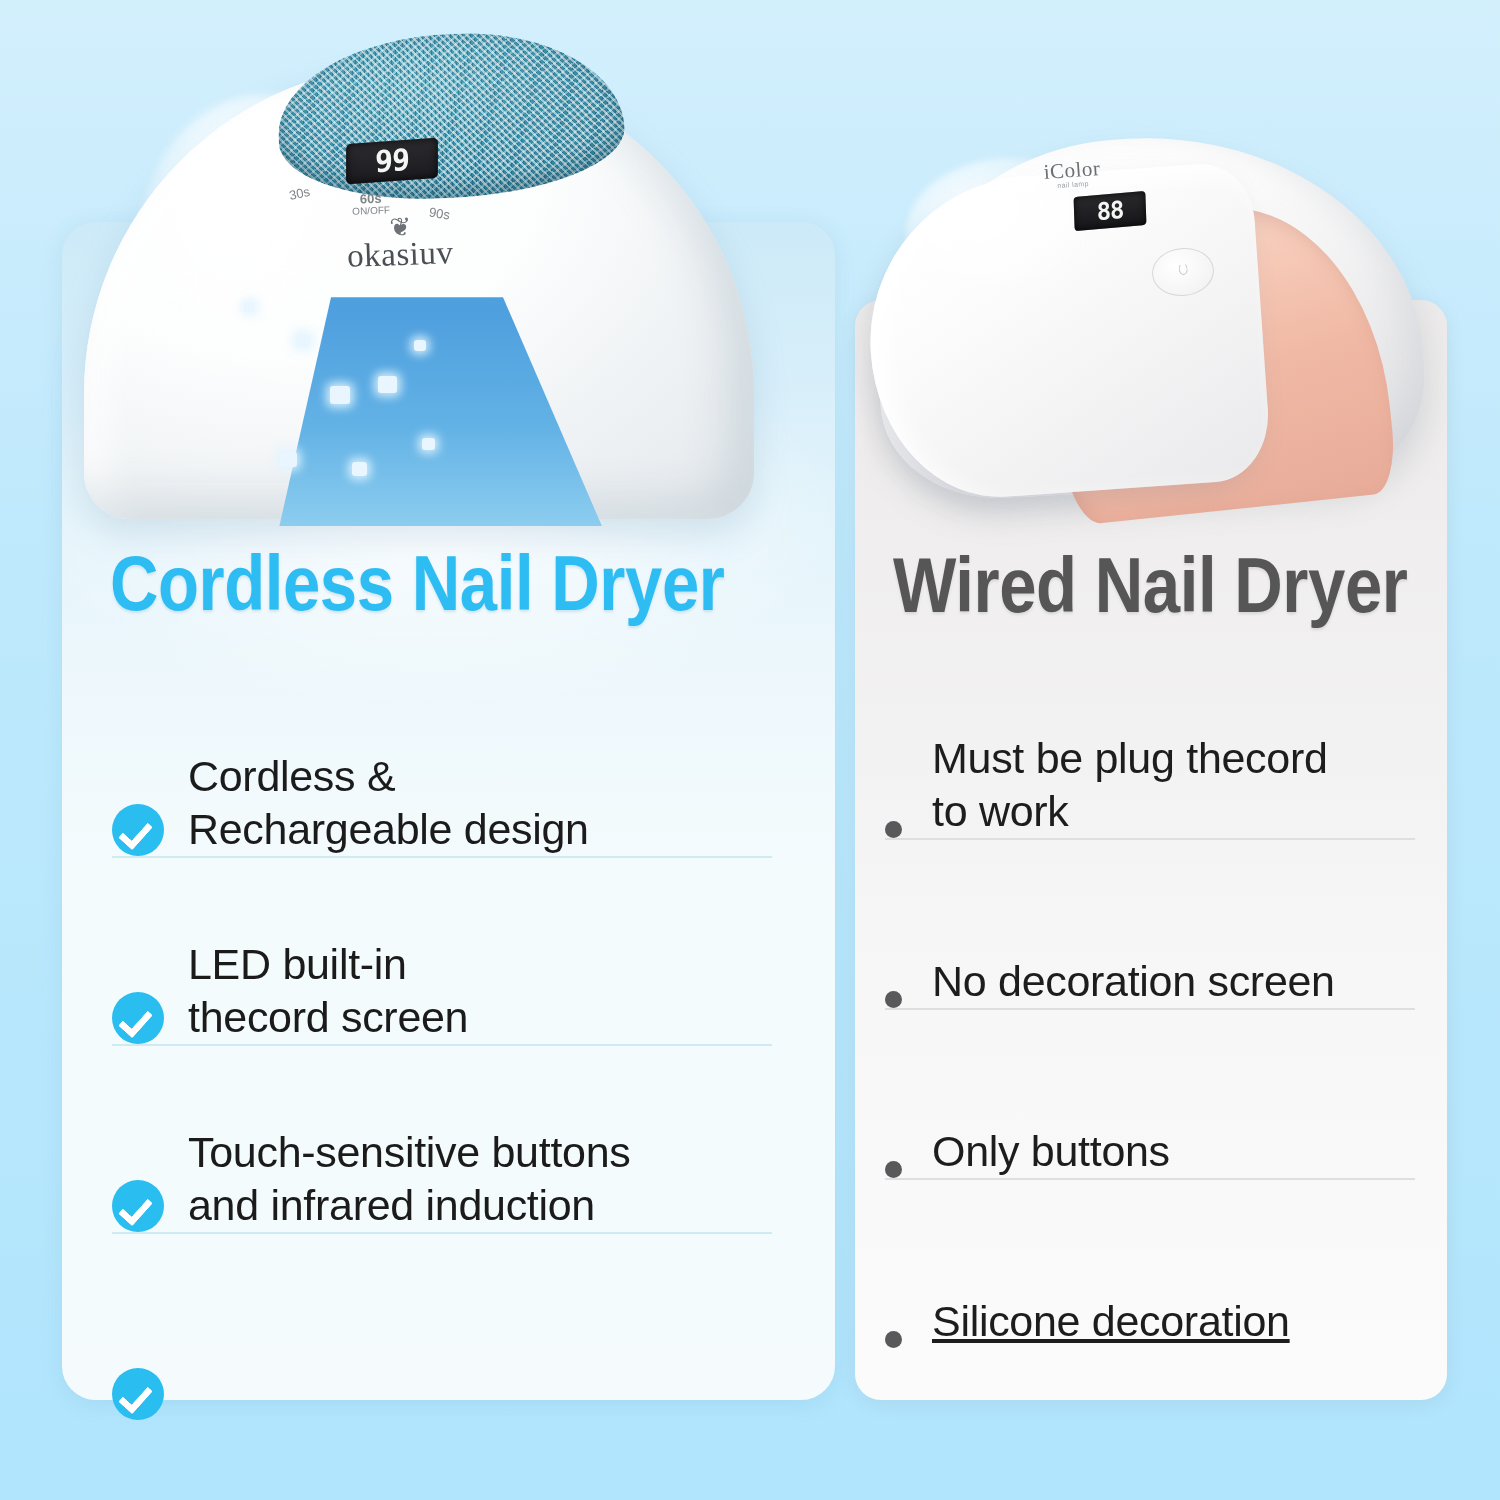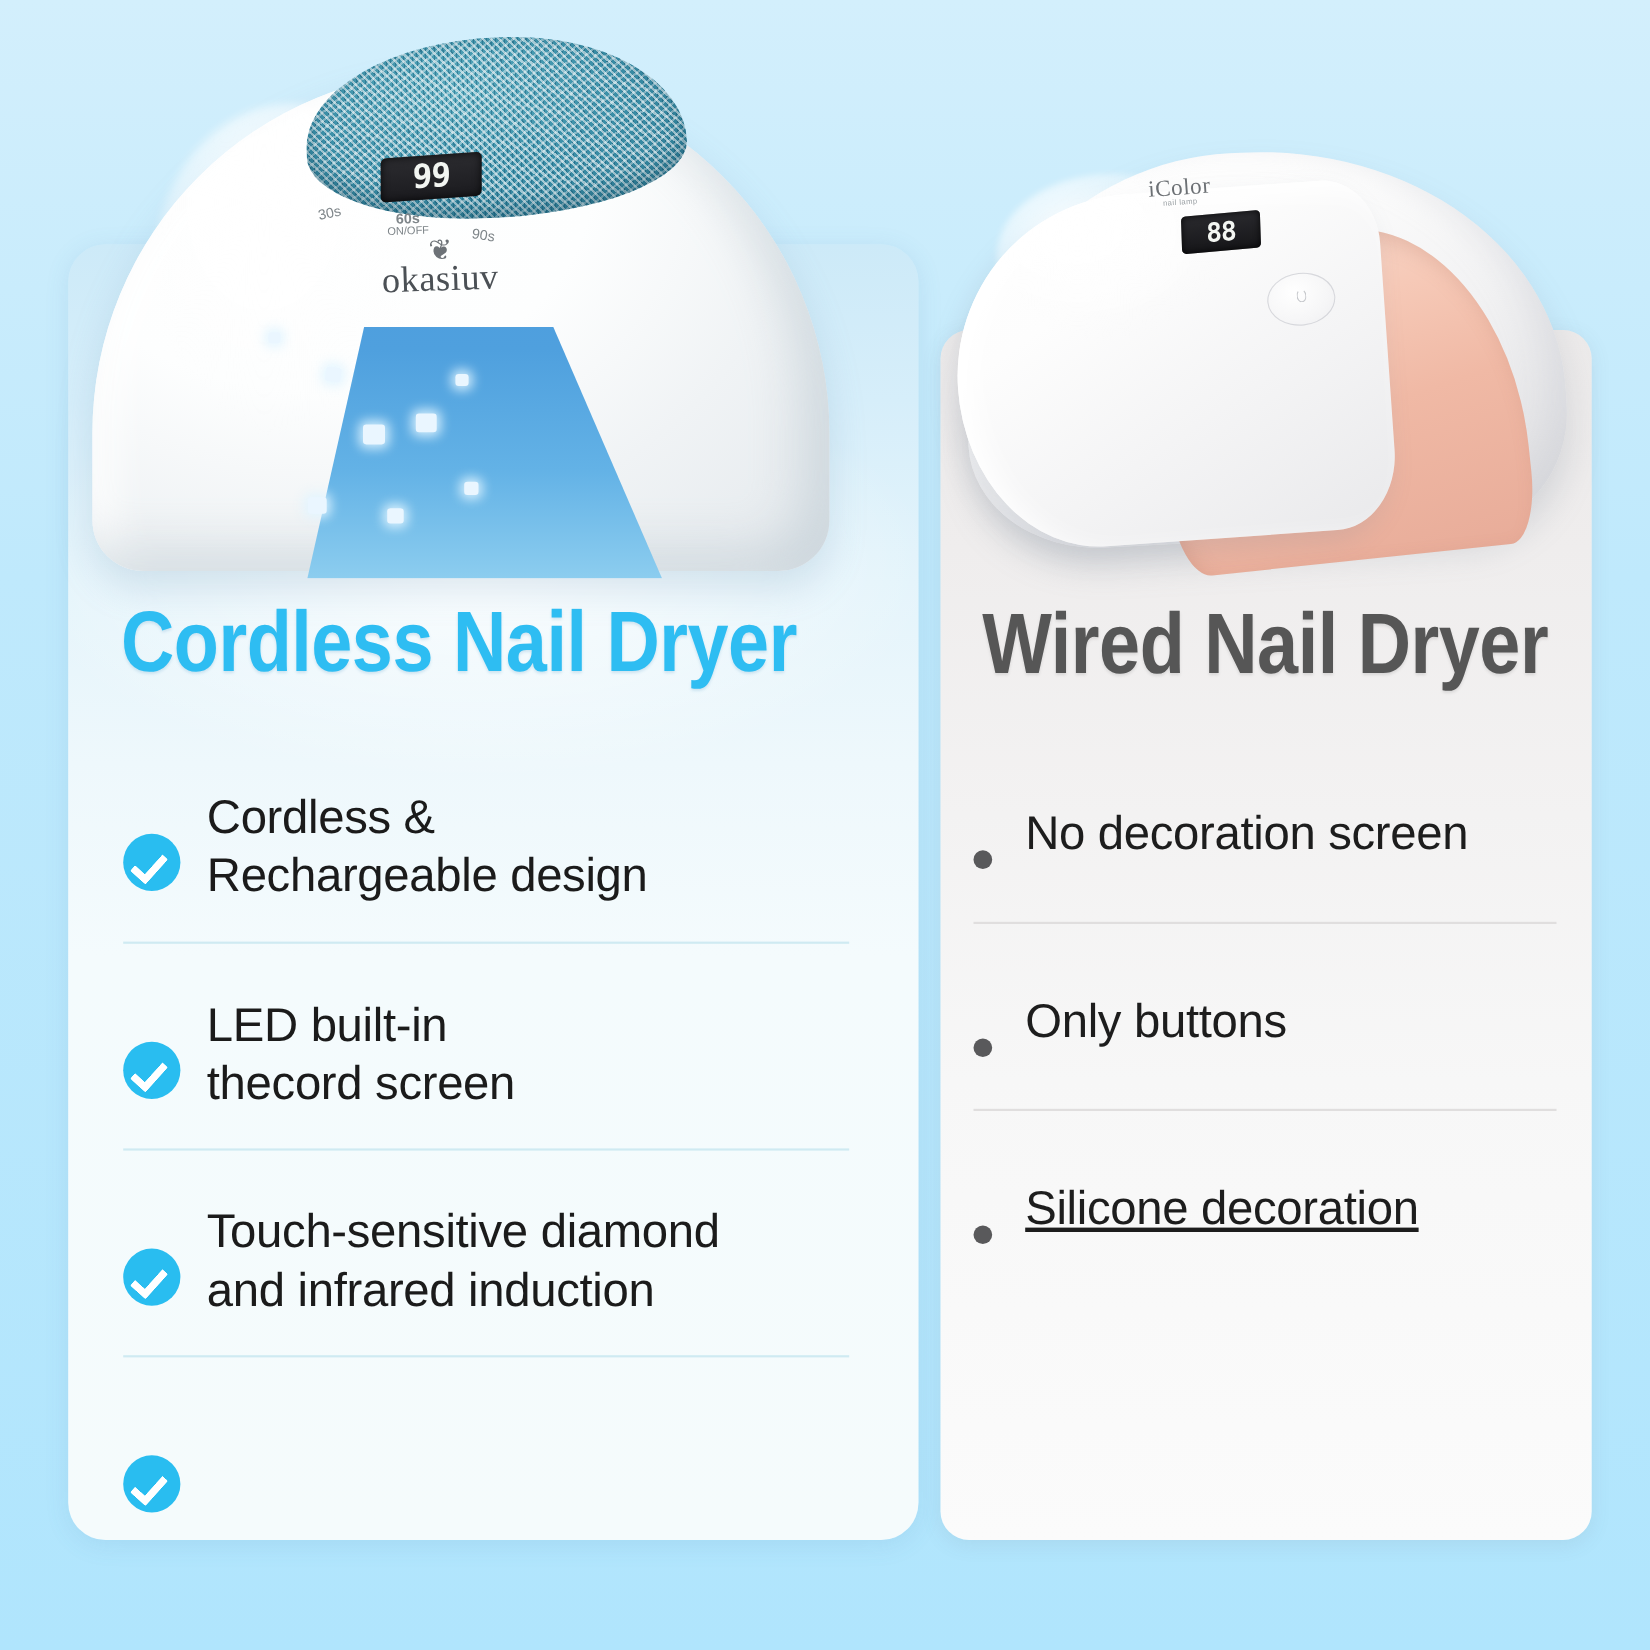--- a/index.html
+++ b/index.html
@@ -99,21 +99,21 @@
     position: absolute;
     list-style: none;
     margin: 0;
     padding: 0;
   }
   .features-left { left: 112px; top: 668px; width: 660px; }
   .features-right { left: 885px; top: 668px; width: 530px; }
 
   .feature-row {
     display: flex;
-    align-items: center;
+    align-items: flex-end;
     box-sizing: border-box;
   }
   .features-left .feature-row { min-height: 188px; padding-top: 16px; }
   .features-right .feature-row { min-height: 170px; padding-top: 10px; }
 
   .features-left .feature-row + .feature-row {
     border-top: 2px solid #cfeaf2;
   }
   .features-right .feature-row + .feature-row {
     border-top: 2px solid #e0dede;
@@ -469,29 +469,34 @@
       <span class="feature-text" style="white-space: pre-line;">Cordless &amp;
 Rechargeable design</span>
     </li>
     <li class="feature-row">
       <span class="check-icon"></span>
       <span class="feature-text" style="white-space: pre-line;">LED built-in
 thecord screen</span>
     </li>
     <li class="feature-row">
       <span class="check-icon"></span>
-      <span class="feature-text" style="white-space: pre-line;">Touch-sensitive diamond
+      <span class="feature-text" style="white-space: pre-line;">Touch-sensitive buttons
 and infrared induction</span>
     </li>
     <li class="feature-row">
       <span class="check-icon"></span>
     </li>
   </ul>
 
   <ul class="features features-right">
+    <li class="feature-row">
+      <span class="dot-icon"></span>
+      <span class="feature-text" style="white-space: pre-line;">Must be plug thecord
+to work</span>
+    </li>
     <li class="feature-row">
       <span class="dot-icon"></span>
       <span class="feature-text" style="white-space: pre-line;">No decoration screen</span>
     </li>
     <li class="feature-row">
       <span class="dot-icon"></span>
       <span class="feature-text" style="white-space: pre-line;">Only buttons</span>
     </li>
     <li class="feature-row">
       <span class="dot-icon"></span>

